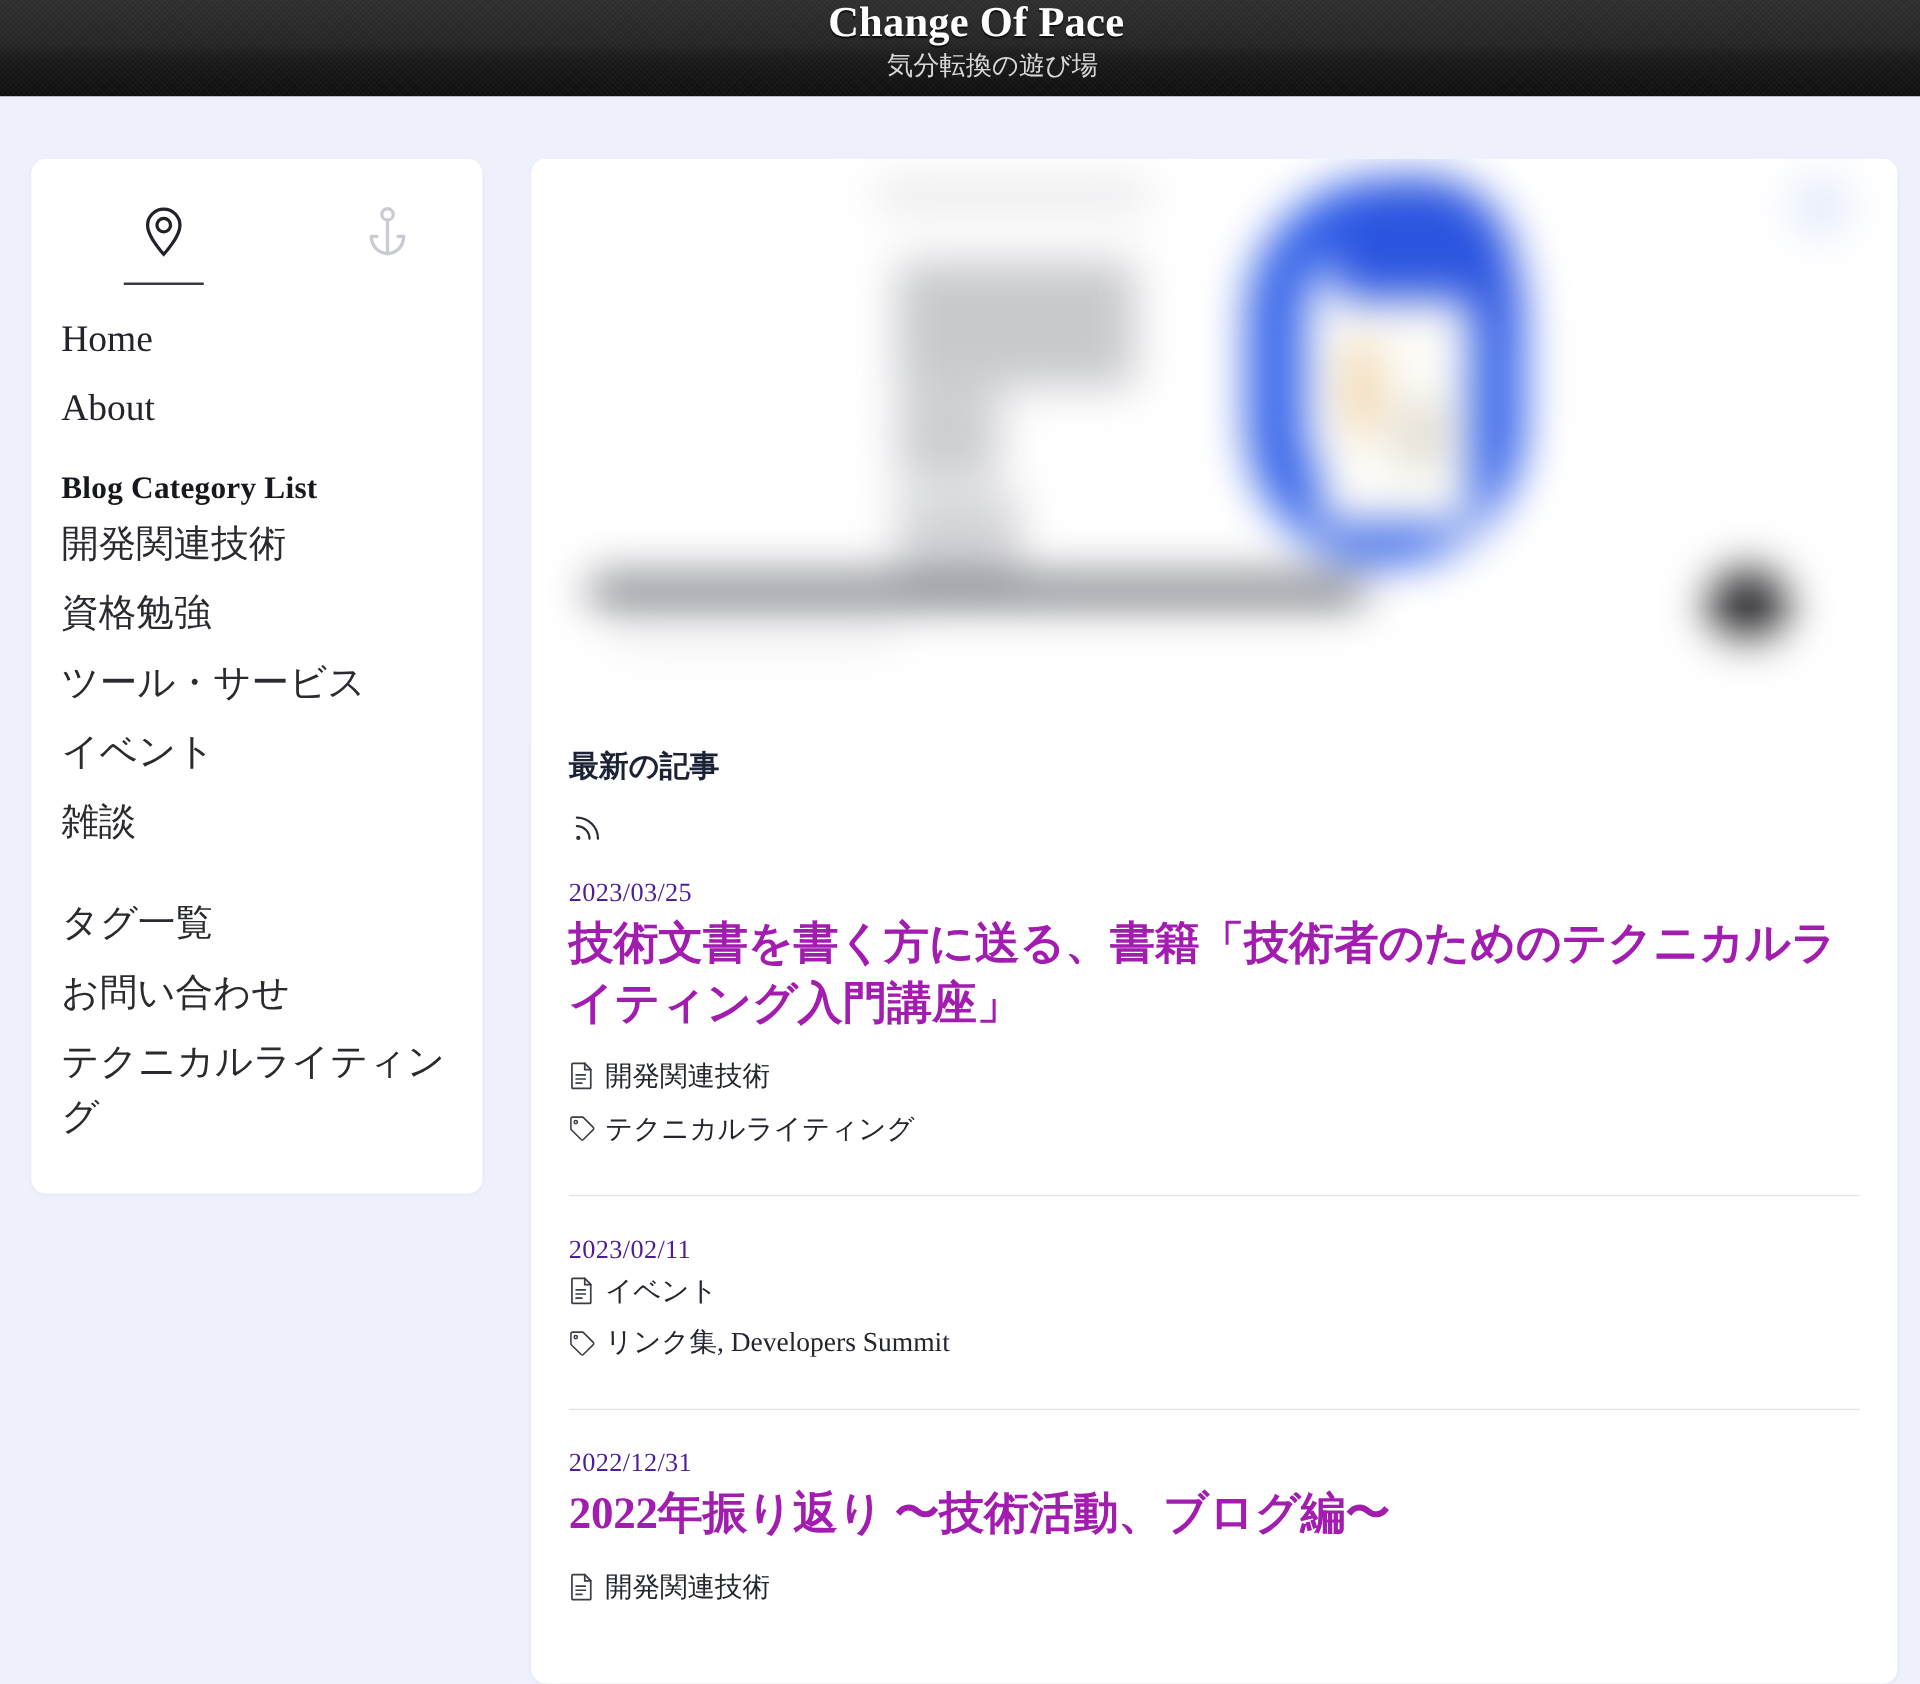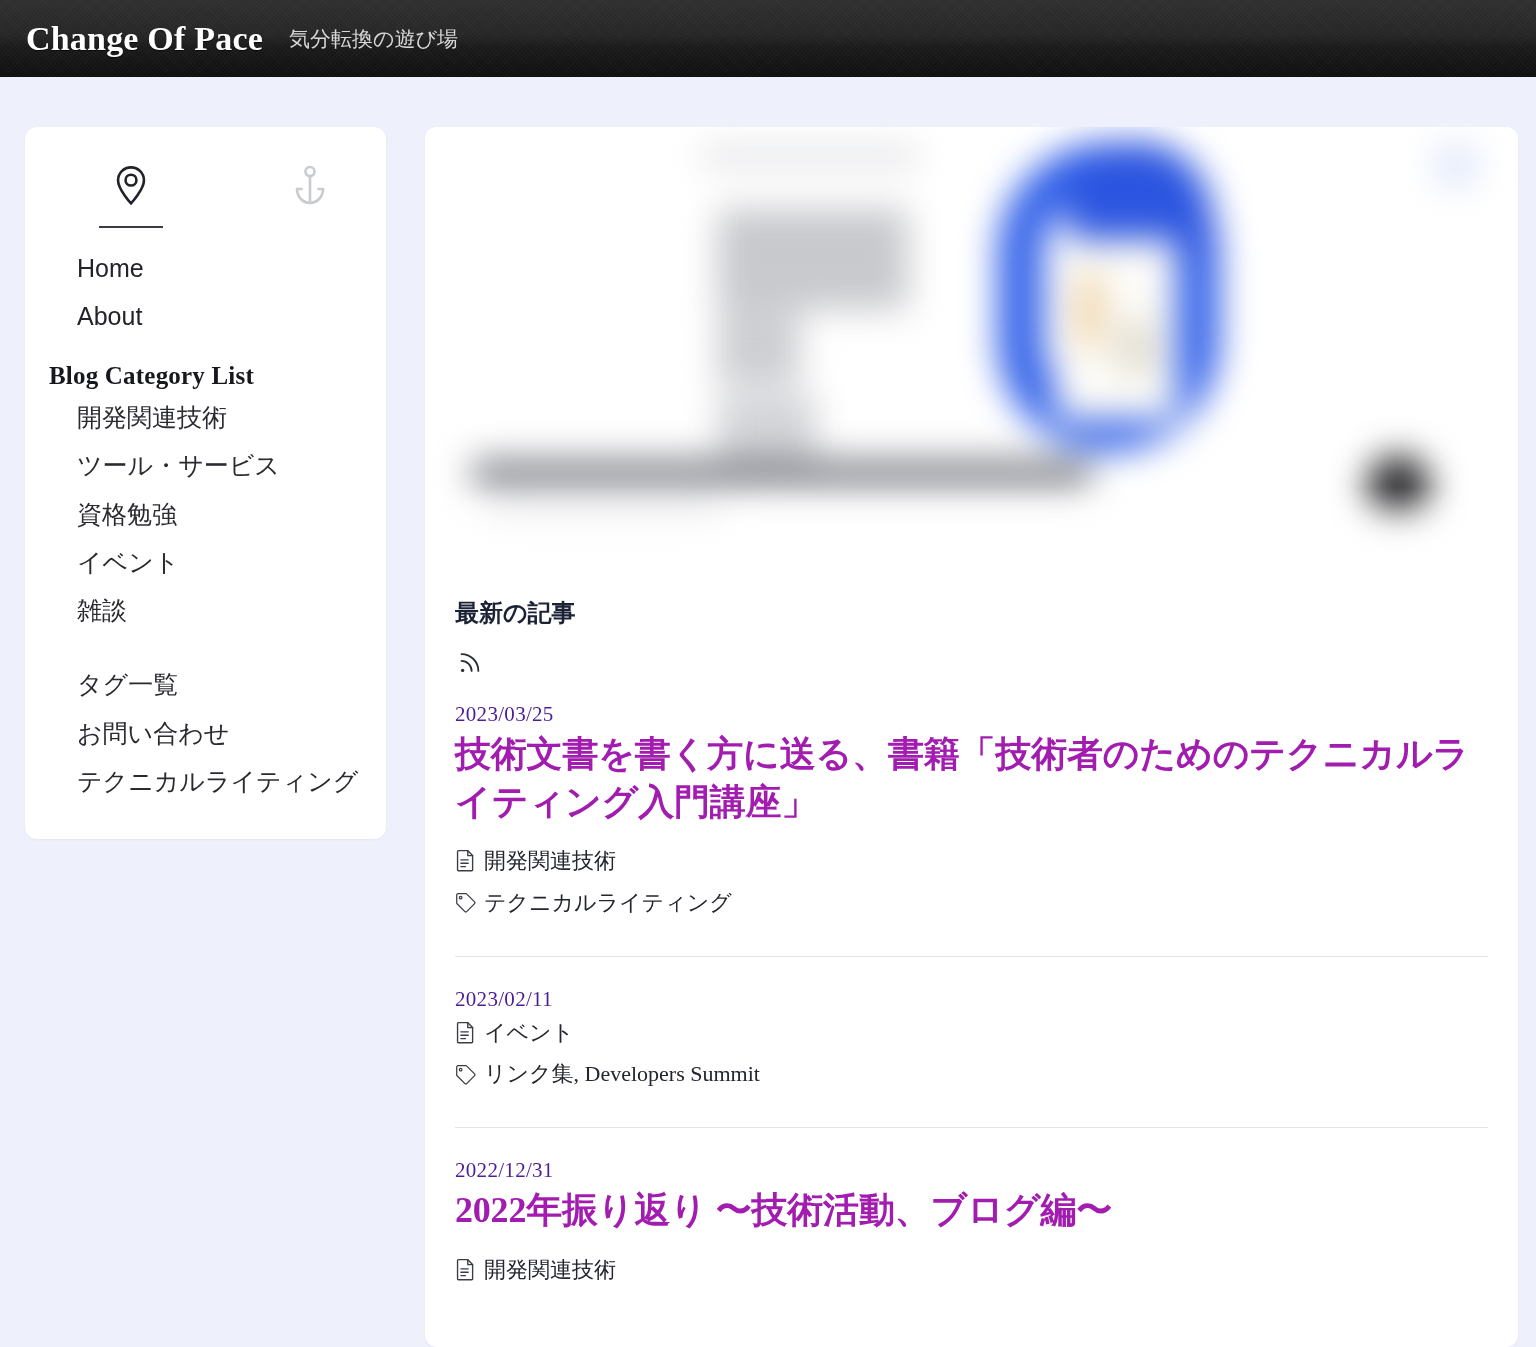--- a/index.html
+++ b/index.html
@@ -16,20 +16,21 @@
   
   .site-header {
     position: relative;
     width: 1536px;
     height: 77px;
     background: linear-gradient(180deg, #2f2f2f 0%, #262626 45%, #1a1a1a 62%, #0f0f0f 100%);
     display: flex;
     align-items: center;
     padding-left: 26px;
     overflow: hidden;
+    flex-direction: column;
   }
   .site-header::after {
     content: "";
     position: absolute;
     left: 0; right: 0; top: 0; bottom: 0;
     background-image:
       repeating-linear-gradient(45deg, rgba(255,255,255,.018) 0 1px, transparent 1px 3px),
       repeating-linear-gradient(-45deg, rgba(255,255,255,.014) 0 1px, transparent 1px 3px);
     pointer-events: none;
   }
@@ -78,27 +79,26 @@
   .icon-wrap { display: flex; flex-direction: column; align-items: center; }
   .icon-wrap svg { display: block; }
   .icon-underline {
     width: 64px;
     height: 1.5px;
     background: #3b3b46;
     margin-top: 13px;
   }
   .nav-list { list-style: none; margin-top: 16px; }
   .nav-item {
-    font-size: 25px;
+    font-size: 30px;
     color: #23242b;
     padding: 6px 0 6px 24px;
     line-height: 1.45;
-    font-family: Liberation Sans, sans-serif;
+    font-family: Liberation Serif, serif;
     cursor: pointer;
-    margin-left: 28px;
   }
   .nav-item.jp { color: #2a2b31; }
   .nav-heading {
     font-size: 25px;
     font-weight: 700;
     color: #17181e;
     padding: 22px 0 3px 24px;
     letter-spacing: .2px;
   }
   .nav-gap { height: 26px; }
@@ -284,22 +284,22 @@
 
     <ul class="nav-list">
       <li class="nav-item">Home</li>
       <li class="nav-item">About</li>
     </ul>
 
     <div class="nav-heading">Blog Category List</div>
 
     <ul class="nav-list" style="margin-top:0">
       <li class="nav-item jp">開発関連技術</li>
+      <li class="nav-item jp">資格勉強</li>
       <li class="nav-item jp">ツール・サービス</li>
-      <li class="nav-item jp">資格勉強</li>
       <li class="nav-item jp">イベント</li>
       <li class="nav-item jp">雑談</li>
     </ul>
 
     <div class="nav-gap"></div>
 
     <ul class="nav-list" style="margin-top:0">
       <li class="nav-item jp">タグ一覧</li>
       <li class="nav-item jp">お問い合わせ</li>
       <li class="nav-item jp">テクニカルライティング</li>

